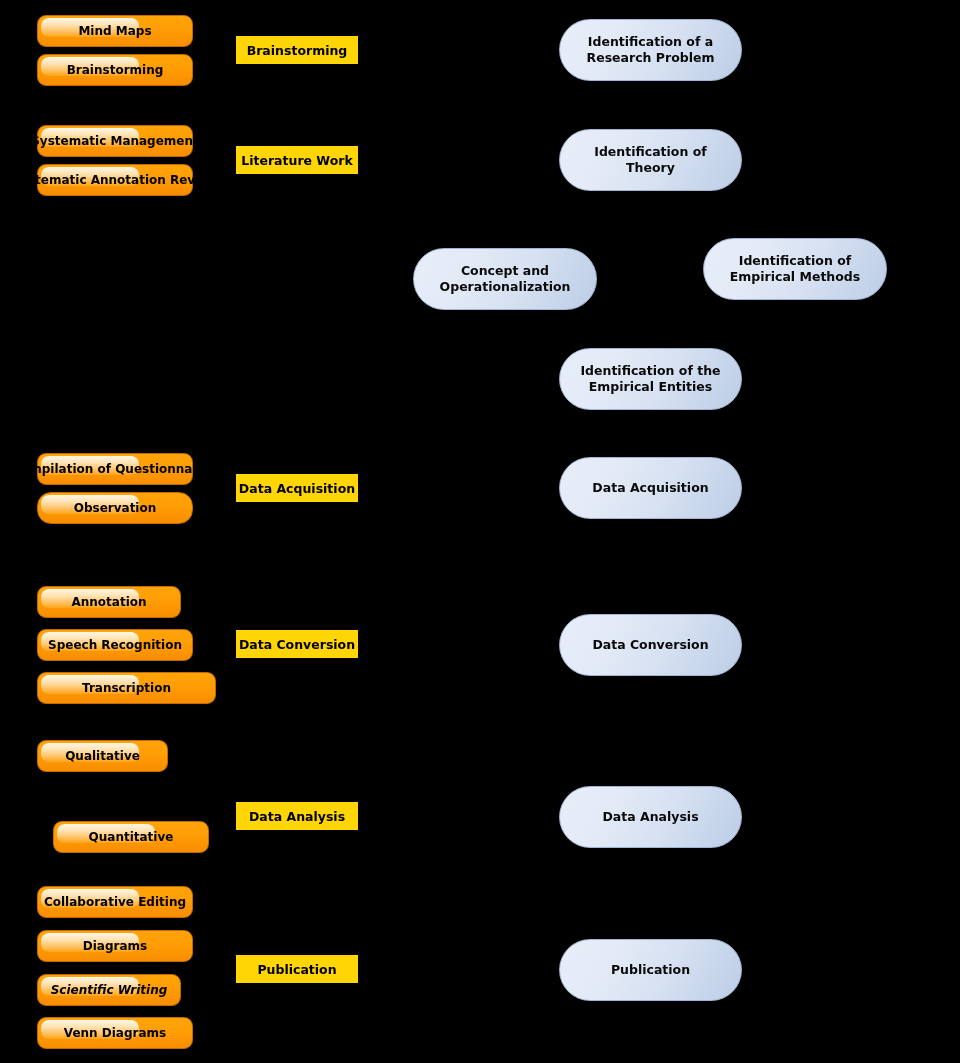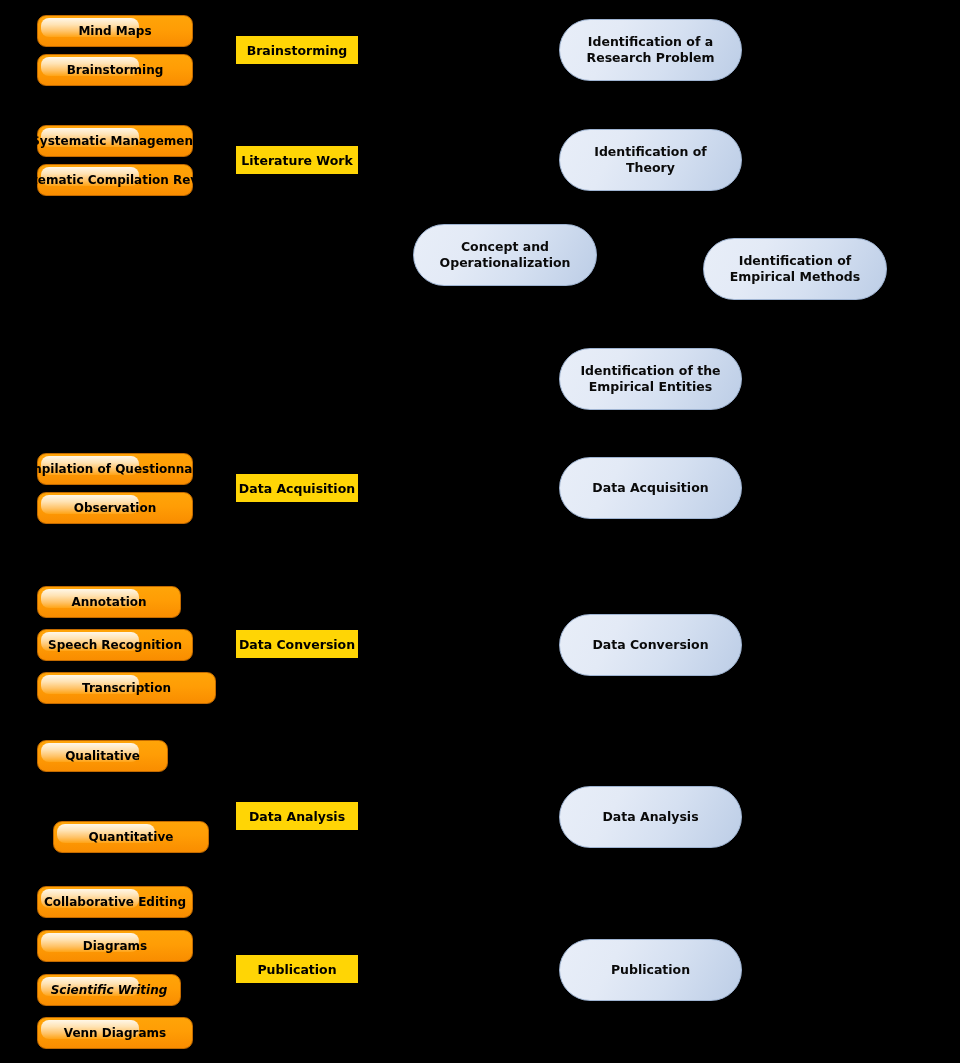--- a/index.html
+++ b/index.html
@@ -113,27 +113,27 @@
     <div class="tool" style="left: 37px; top: 54px; width: 156px;">
       <div class="gloss"></div>
       <div class="tool-label">Brainstorming</div>
     </div>
     <div class="tool" style="left: 37px; top: 125px; width: 156px;">
       <div class="gloss"></div>
       <div class="tool-label">Systematic Management</div>
     </div>
     <div class="tool" style="left: 37px; top: 164px; width: 156px;">
       <div class="gloss"></div>
-      <div class="tool-label">Systematic Compilation Review</div>
+      <div class="tool-label">Systematic Annotation Review</div>
     </div>
     <div class="tool" style="left: 37px; top: 453px; width: 156px;">
       <div class="gloss"></div>
       <div class="tool-label">Compilation of Questionnaires</div>
     </div>
-    <div class="tool" style="left: 37px; top: 492px; width: 156px;">
+    <div class="tool" style="left: 37px; top: 492px; width: 156px; border-radius: 14px;">
       <div class="gloss"></div>
       <div class="tool-label">Observation</div>
     </div>
     <div class="tool" style="left: 37px; top: 586px; width: 144px;">
       <div class="gloss"></div>
       <div class="tool-label">Annotation</div>
     </div>
     <div class="tool" style="left: 37px; top: 629px; width: 156px;">
       <div class="gloss"></div>
       <div class="tool-label">Speech Recognition</div>
@@ -183,21 +183,21 @@
     </div>
     <div class="phase" style="top: 955px;">
       <span class="phase-label">Publication</span>
     </div>
     <div class="step" style="left: 559px; top: 19px; width: 183px;">
       <span class="step-label">Identification of a Research Problem</span>
     </div>
     <div class="step" style="left: 559px; top: 129px; width: 183px;">
       <span class="step-label">Identification of Theory</span>
     </div>
-    <div class="step" style="left: 413px; top: 224px; width: 184px;">
+    <div class="step" style="left: 413px; top: 248px; width: 184px;">
       <span class="step-label">Concept and Operationalization</span>
     </div>
     <div class="step" style="left: 703px; top: 238px; width: 184px;">
       <span class="step-label">Identification of Empirical Methods</span>
     </div>
     <div class="step" style="left: 559px; top: 348px; width: 183px;">
       <span class="step-label">Identification of the Empirical Entities</span>
     </div>
     <div class="step" style="left: 559px; top: 457px; width: 183px;">
       <span class="step-label">Data Acquisition</span>

